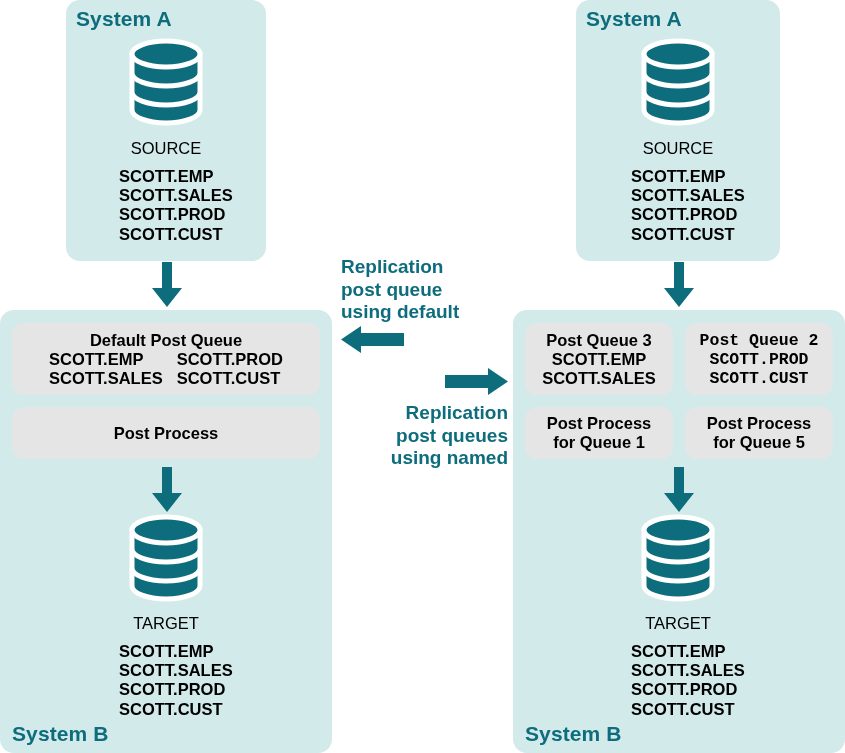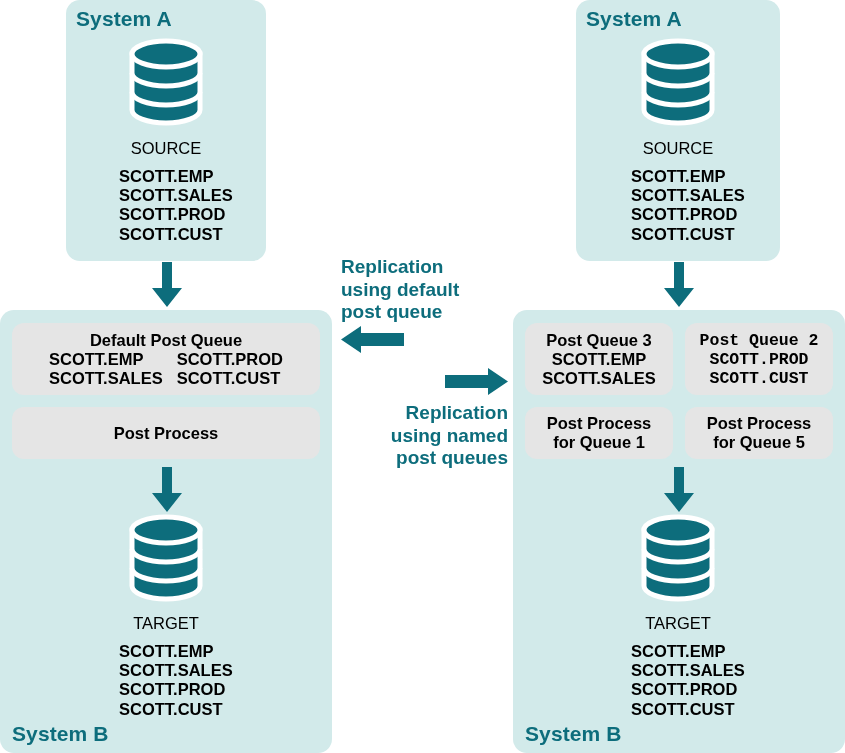--- a/index.html
+++ b/index.html
@@ -186,40 +186,40 @@
     <div>SCOTT.EMP</div>
     <div>SCOTT.SALES</div>
     <div>SCOTT.PROD</div>
     <div>SCOTT.CUST</div>
   </div>
 
   <div class="panel-title" style="left:12px; top:722px;">System B</div>
 
   <div class="caption" style="left:341px; top:256px;">
     <div>Replication</div>
+    <div>post queue</div>
     <div>using default</div>
-    <div>post queue</div>
   </div>
 
   <div class="arrow" style="left:341px; top:325px; width:64px; height:29px;">
     <svg viewBox="0 0 64 29" xmlns="http://www.w3.org/2000/svg">
       <path d="M0,14.5 L20,1 L20,8 L63,8 L63,21 L20,21 L20,28 Z" fill="#0d6d7c"></path>
     </svg>
   </div>
 
   <div class="arrow" style="left:444px; top:367px; width:64px; height:29px;">
     <svg viewBox="0 0 64 29" xmlns="http://www.w3.org/2000/svg">
       <path d="M64,14.5 L44,1 L44,8 L1,8 L1,21 L44,21 L44,28 Z" fill="#0d6d7c"></path>
     </svg>
   </div>
 
   <div class="caption right-al" style="left:318px; top:402px; width:190px;">
     <div>Replication</div>
+    <div>post queues</div>
     <div>using named</div>
-    <div>post queues</div>
   </div>
 
   <div class="panel" style="left:576px; top:0px; width:204px; height:261px;"></div>
   <div class="panel-title" style="left:586px; top:7px;">System A</div>
 
   <div class="db" style="left:639px; top:38px;">
     <svg viewBox="0 0 78 88" xmlns="http://www.w3.org/2000/svg">
       <g fill="#0d6d7c" stroke="#ffffff" stroke-width="5">
         <path d="M5,16 L5,72 A34,13 0 0 0 73,72 L73,16 Z"></path>
         <path d="M5,54 A34,13 0 0 0 73,54"></path>

